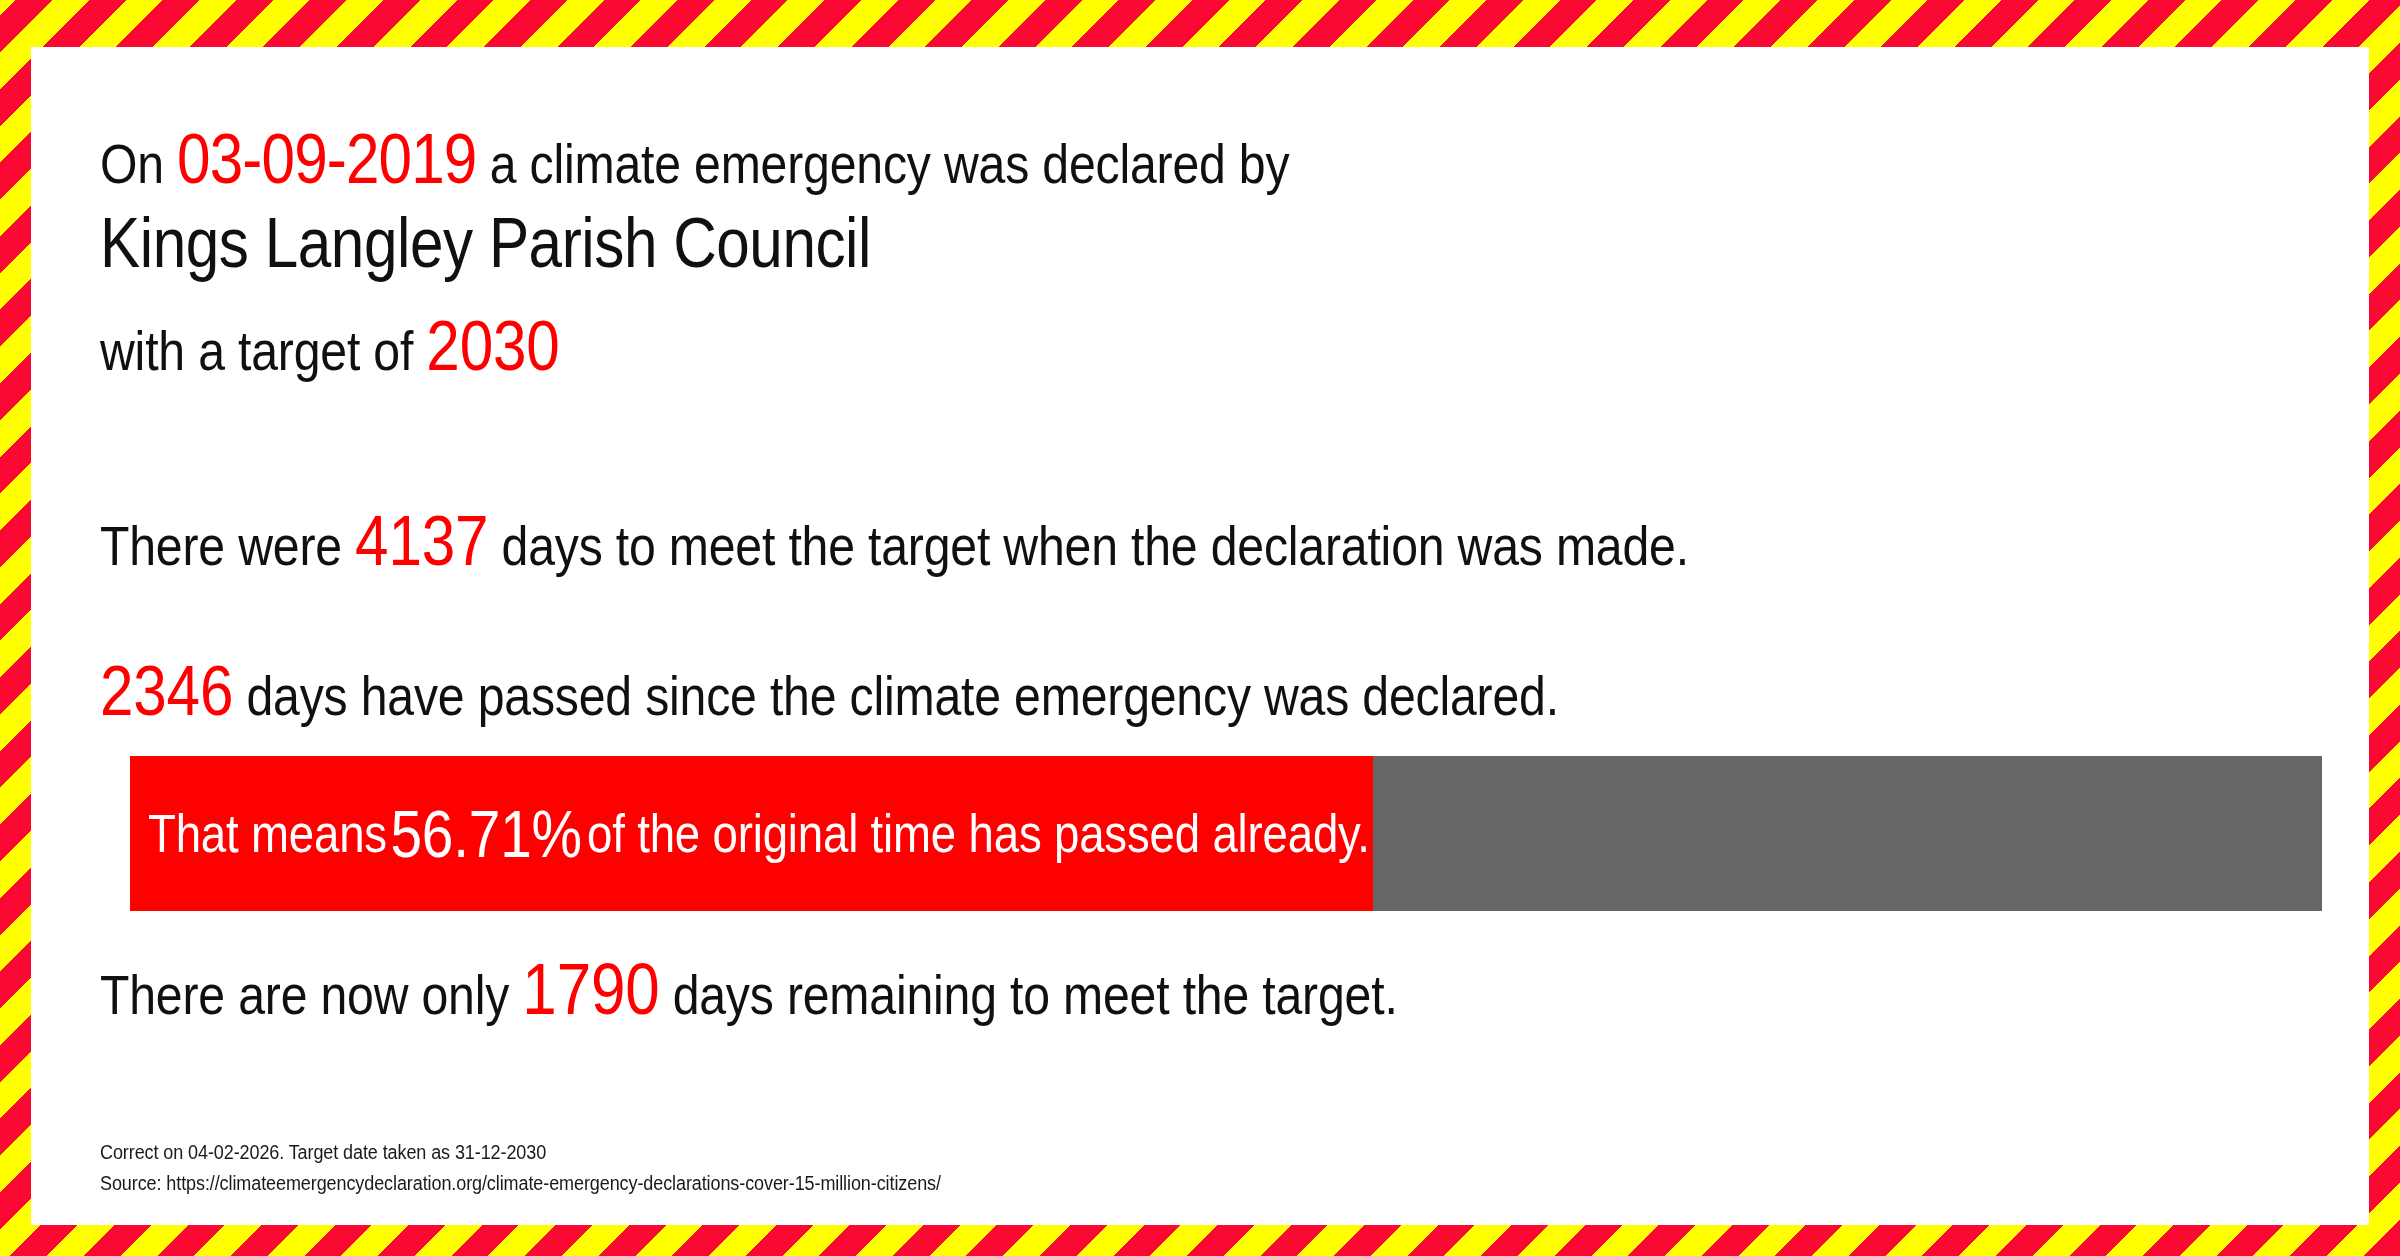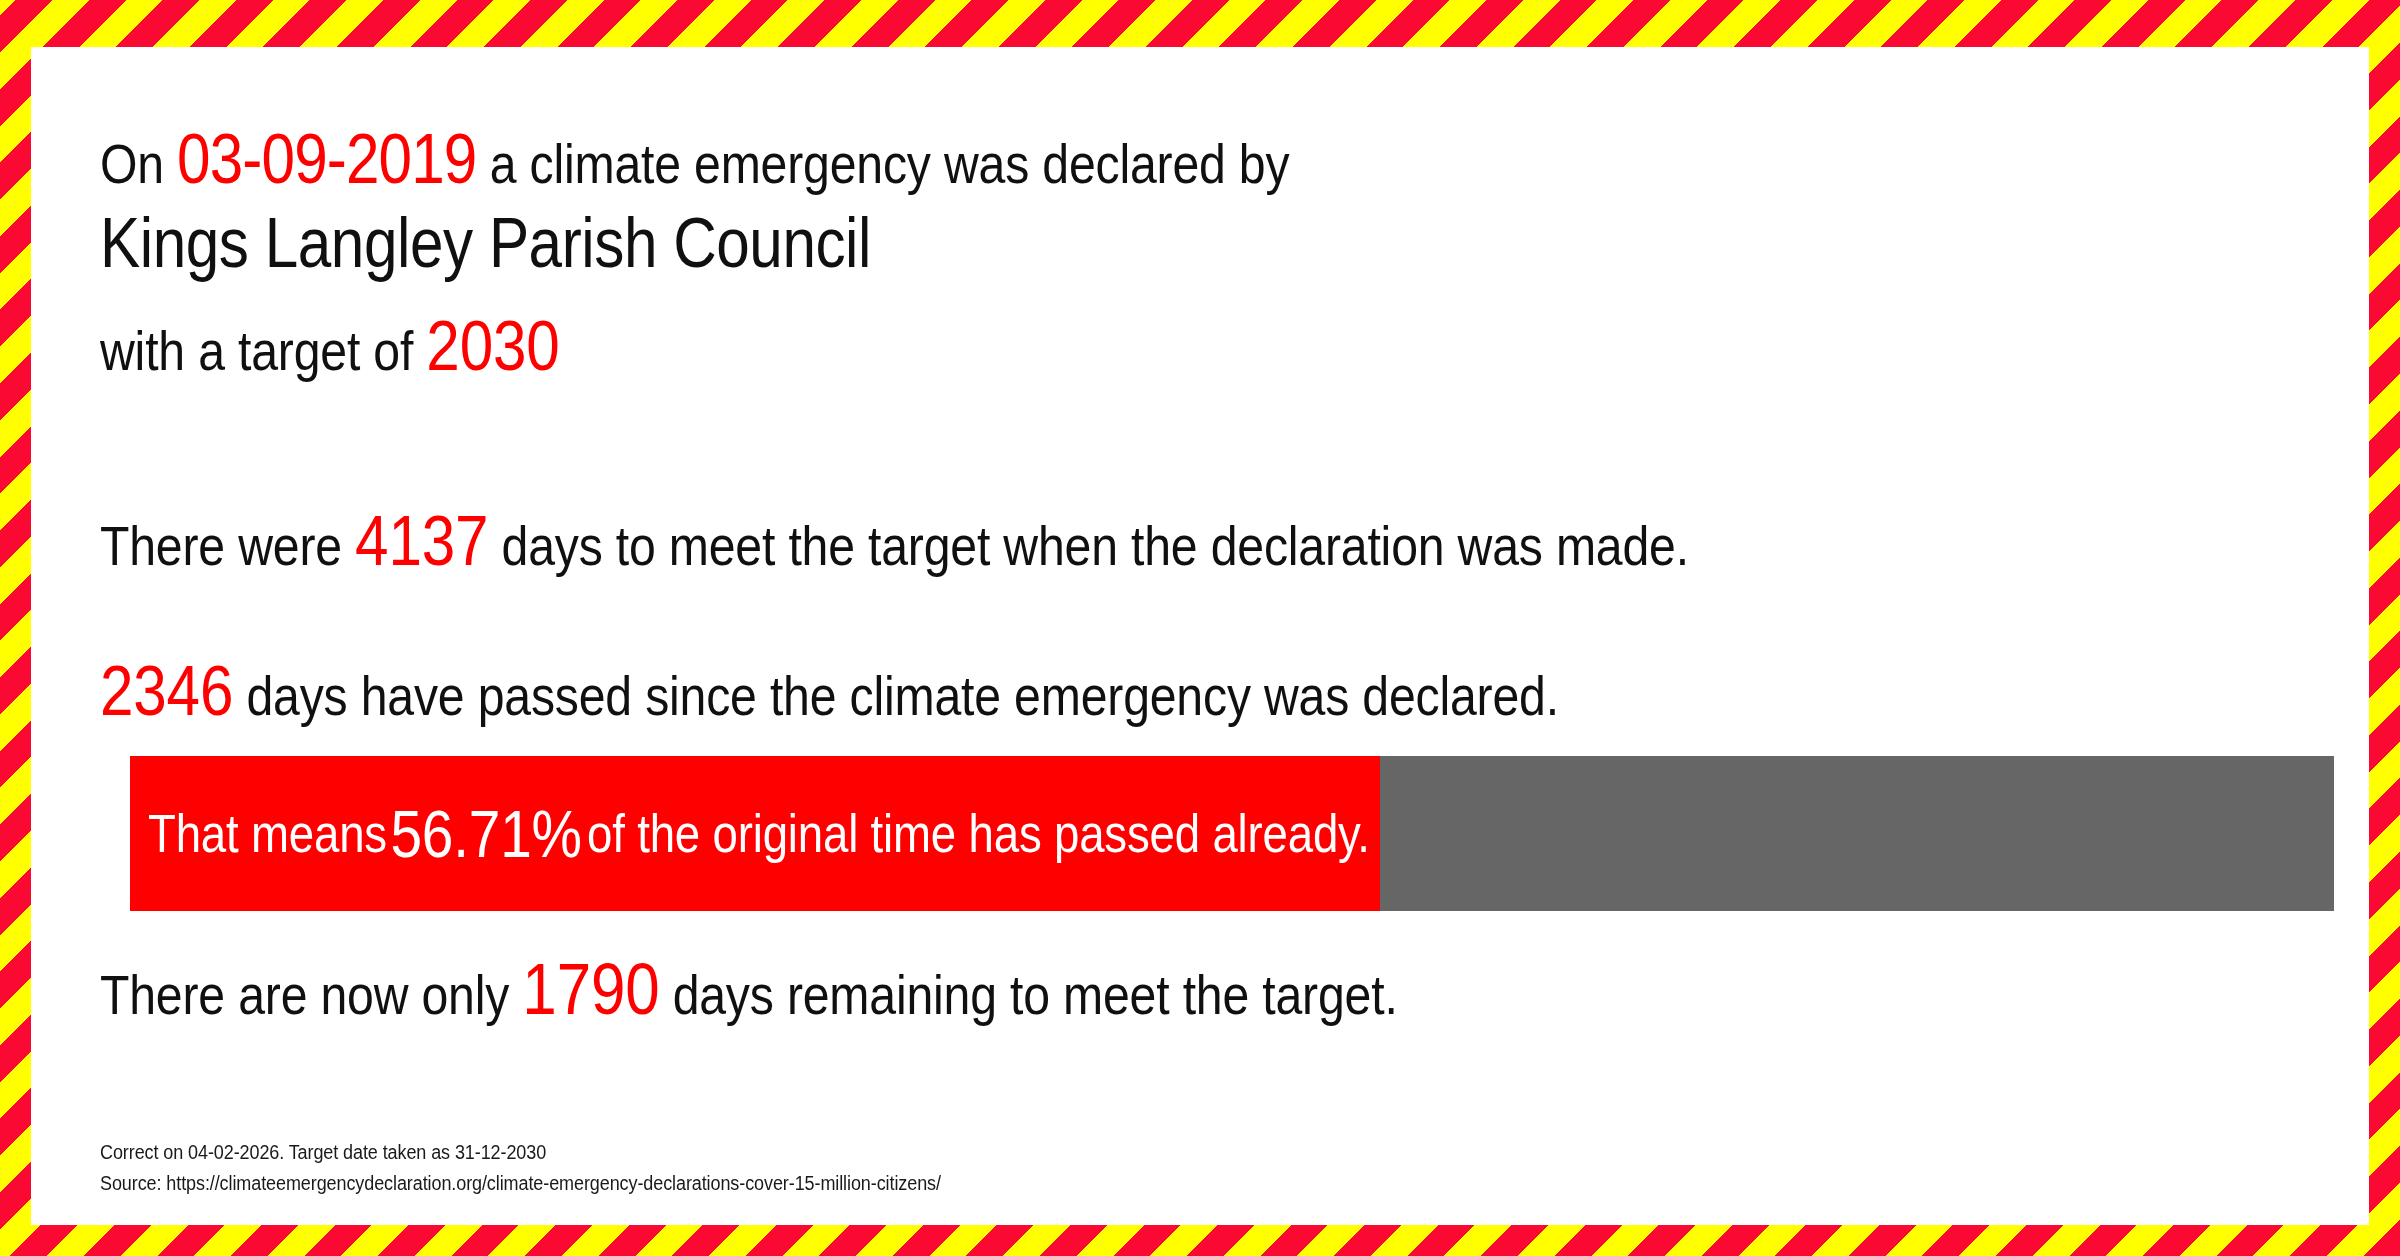--- a/index.html
+++ b/index.html
@@ -121,21 +121,20 @@
 
   
   #progress-bar {
     position: absolute;
     left: 30px;
     top: 709px;
     width: 2192px;
     height: 155px;
     background: #666666;
     overflow: hidden;
-    padding-left: 12px;
   }
   #progress-fill {
     position: absolute;
     left: 0;
     top: 0;
     height: 100%;
     width: 56.71%;
     background: #ff0000;
   }
   #progress-caption {

